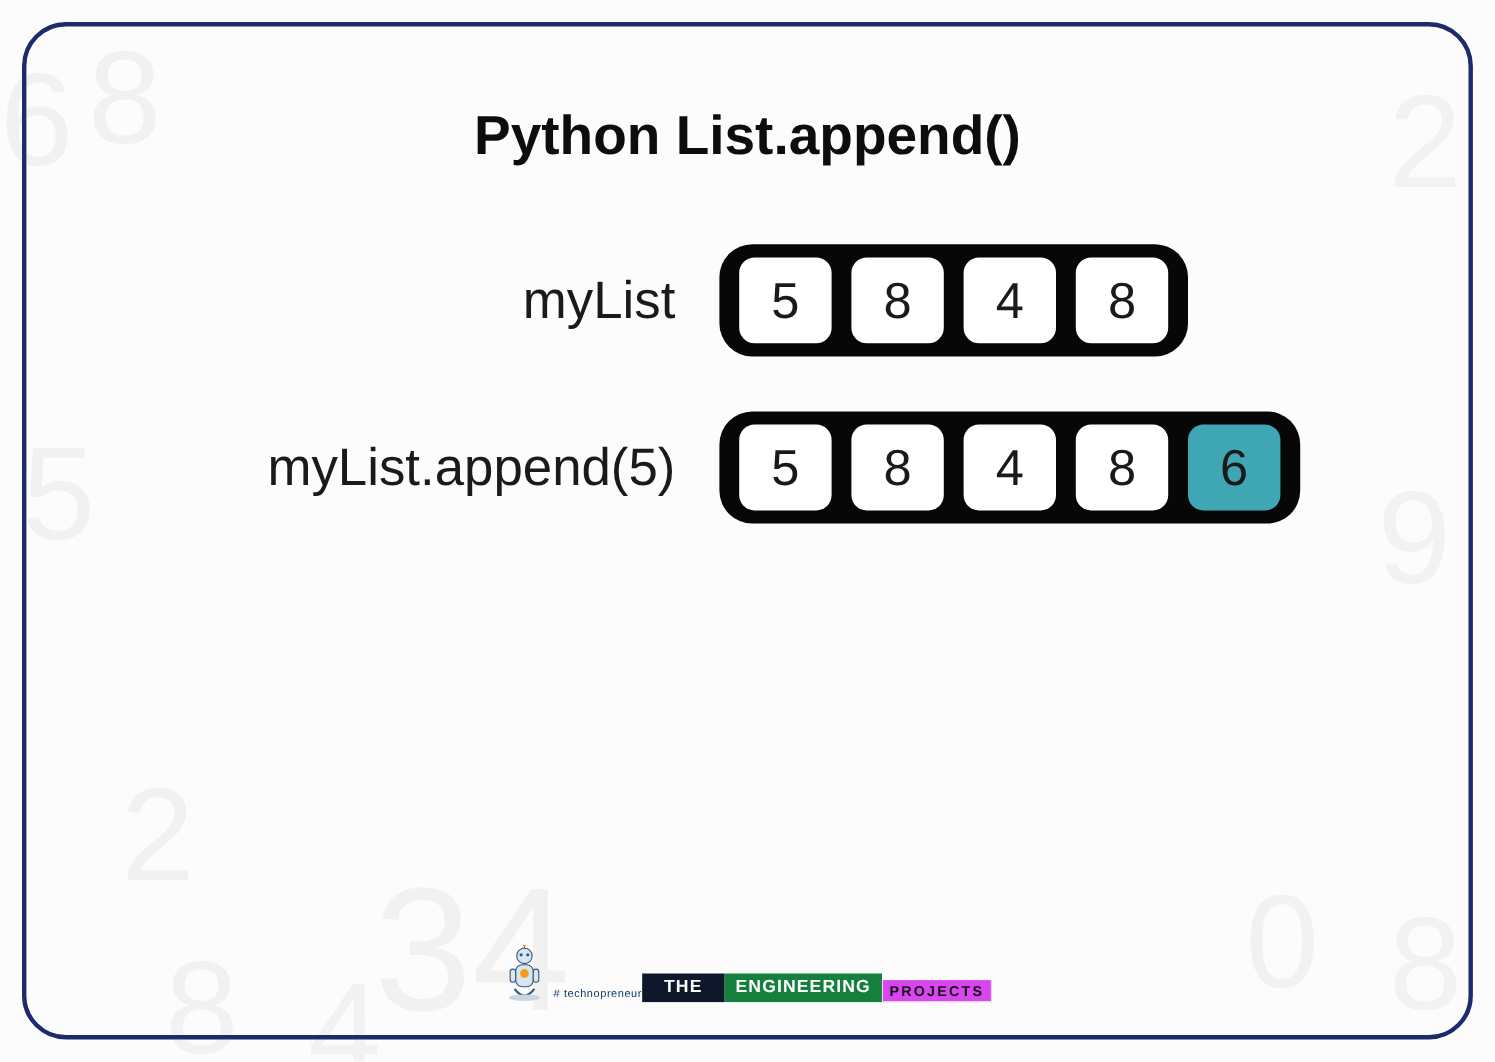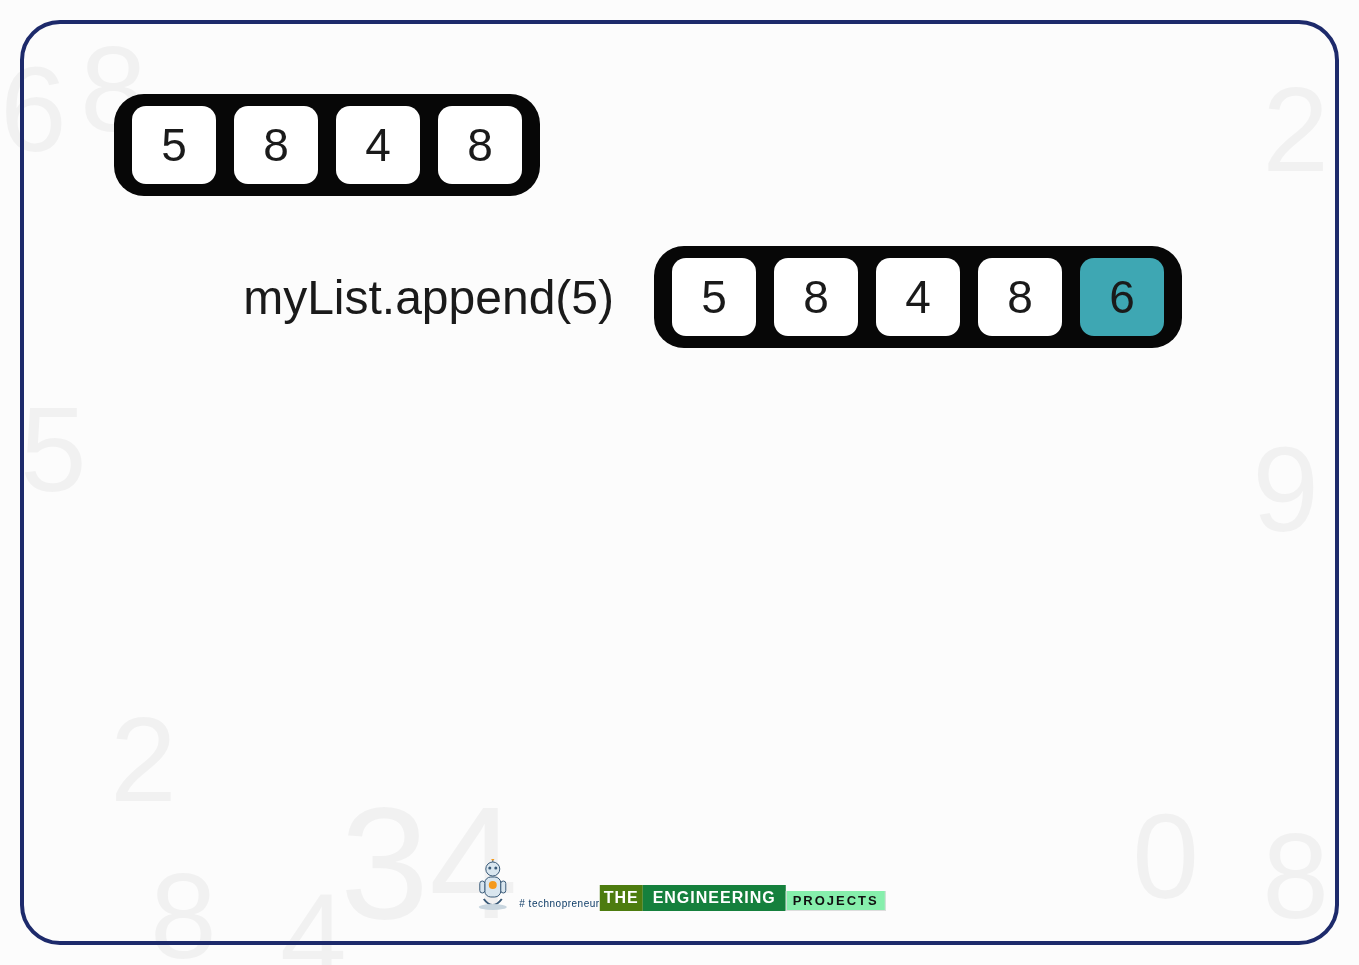--- a/index.html
+++ b/index.html
@@ -107,39 +107,39 @@
   .tagline {
     font-family: Arial, sans-serif;
     font-size: 10px;
     color: #0d3b66;
     letter-spacing: 0.5px;
     margin-bottom: 2px;
     align-self: flex-end;
   }
   .logo-bars { display: flex; }
   .bar-the {
-    background: #4d7c0f;
+    background: #0f172a;
     color: #fff;
     font-family: Arial, sans-serif;
     font-weight: 700;
     font-size: 16px;
-    padding: 4px 4px;
+    padding: 4px 20px;
     letter-spacing: 1px;
   }
   .bar-eng {
     background: #15803d;
     color: #fff;
     font-family: Arial, sans-serif;
     font-weight: 700;
     font-size: 16px;
     padding: 4px 10px;
     letter-spacing: 1px;
   }
   .bar-proj {
-    background: #86efac;
+    background: #d946ef;
     color: #111;
     font-family: Arial, sans-serif;
     font-weight: 700;
     font-size: 13px;
     padding: 2px 6px;
     letter-spacing: 2px;
     align-self: flex-end;
     border: 1px solid #ddd;
     border-top: none;
   }
@@ -158,23 +158,25 @@
   <span style="right:160px; bottom:40px;">0</span>
   <span style="right:30px; bottom:20px;">8</span>
   <span style="left:150px; bottom:-20px;">8</span>
   <span style="left:280px; bottom:-40px;">4</span>
 </div>
 
 <div class="frame">
   <div class="content">
 
 
+    <h2 class="subtitle">Python List.append()</h2>
 
     <div id="rows-container">
         <div class="row">
+          <div class="row-label">myList</div>
           <div class="list-box">
             <div class="cell">5</div>
             <div class="cell">8</div>
             <div class="cell">4</div>
             <div class="cell">8</div>
           </div>
         </div>
         <div class="row">
           <div class="row-label">myList.append(5)</div>
           <div class="list-box">

